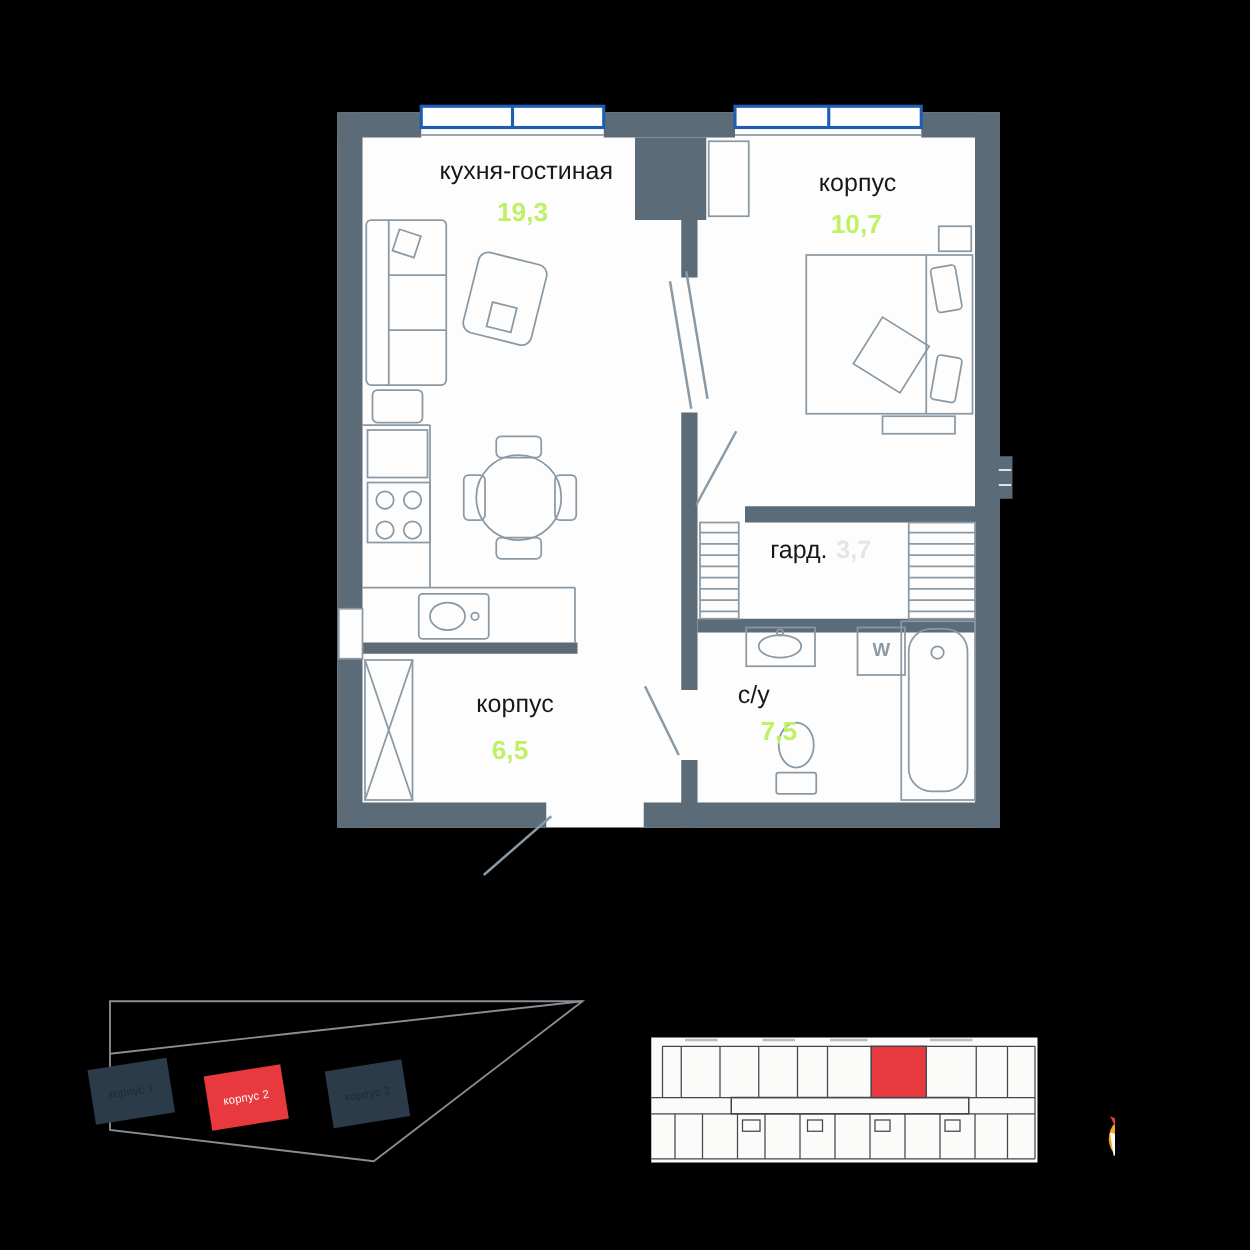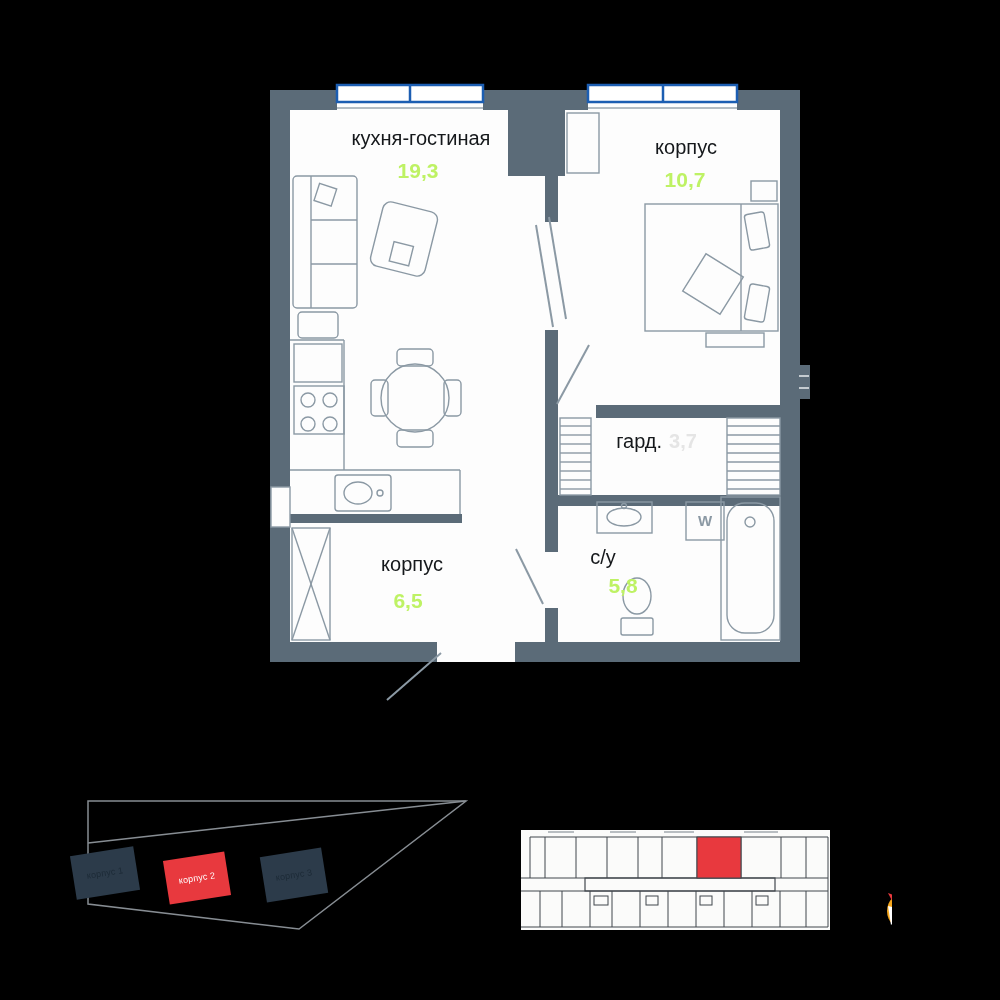--- a/index.html
+++ b/index.html
@@ -235,21 +235,21 @@
 
   <div class="room-name" style="left:686px;top:147px">корпус</div>
   <div class="room-area" style="left:685px;top:180px">10,7</div>
 
   <div class="combo" style="left:649px;top:441px">
     <span class="nm">гард.</span>
     <span class="ar">3,7</span>
   </div>
 
   <div class="room-name" style="left:603px;top:557px">с/у</div>
-  <div class="room-area" style="left:623px;top:586px">5,8</div>
+  <div class="room-area" style="left:623px;top:586px">7,5</div>
 
   <div class="room-name" style="left:412px;top:564px">корпус</div>
   <div class="room-area" style="left:408px;top:601px">6,5</div>
 
   <div class="washer-label" style="left:705px;top:520px">W</div>
 
   <div>
     <div class="bldg" style="left:105px;top:873px;width:64px;height:44px;background:#2c3b4a;color:#1c2a36">
       <span>корпус 1</span>
     </div>

